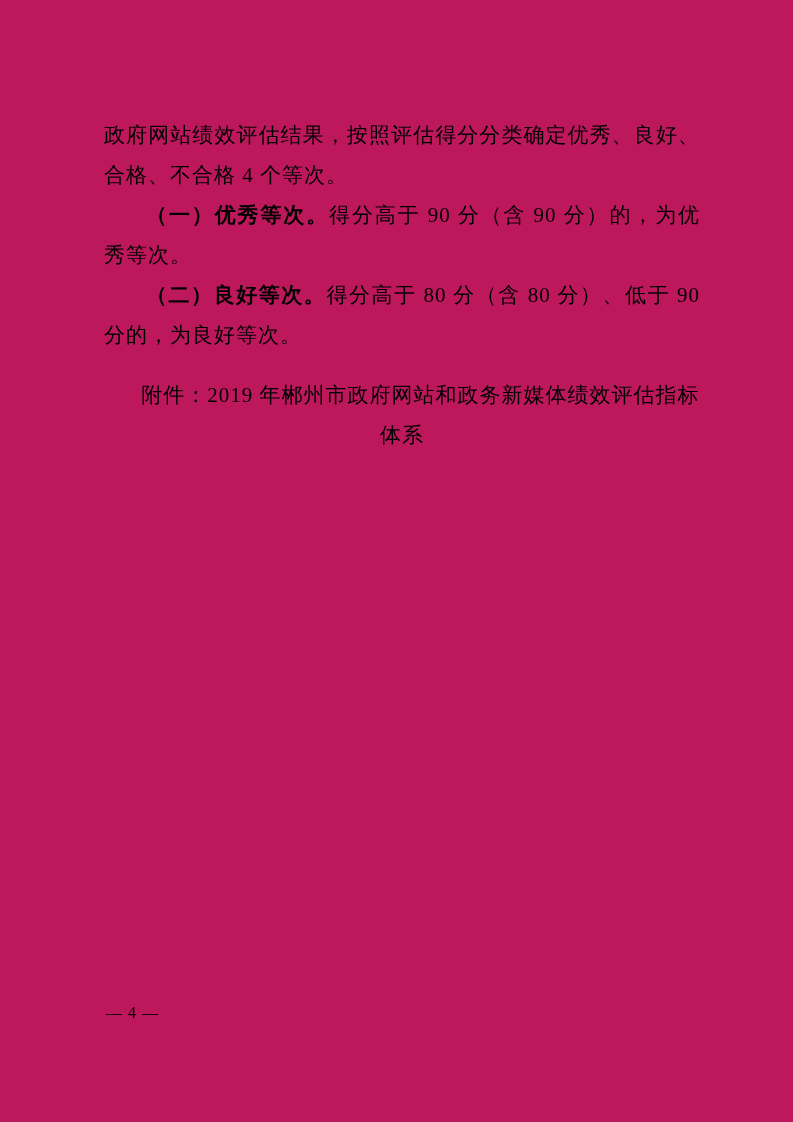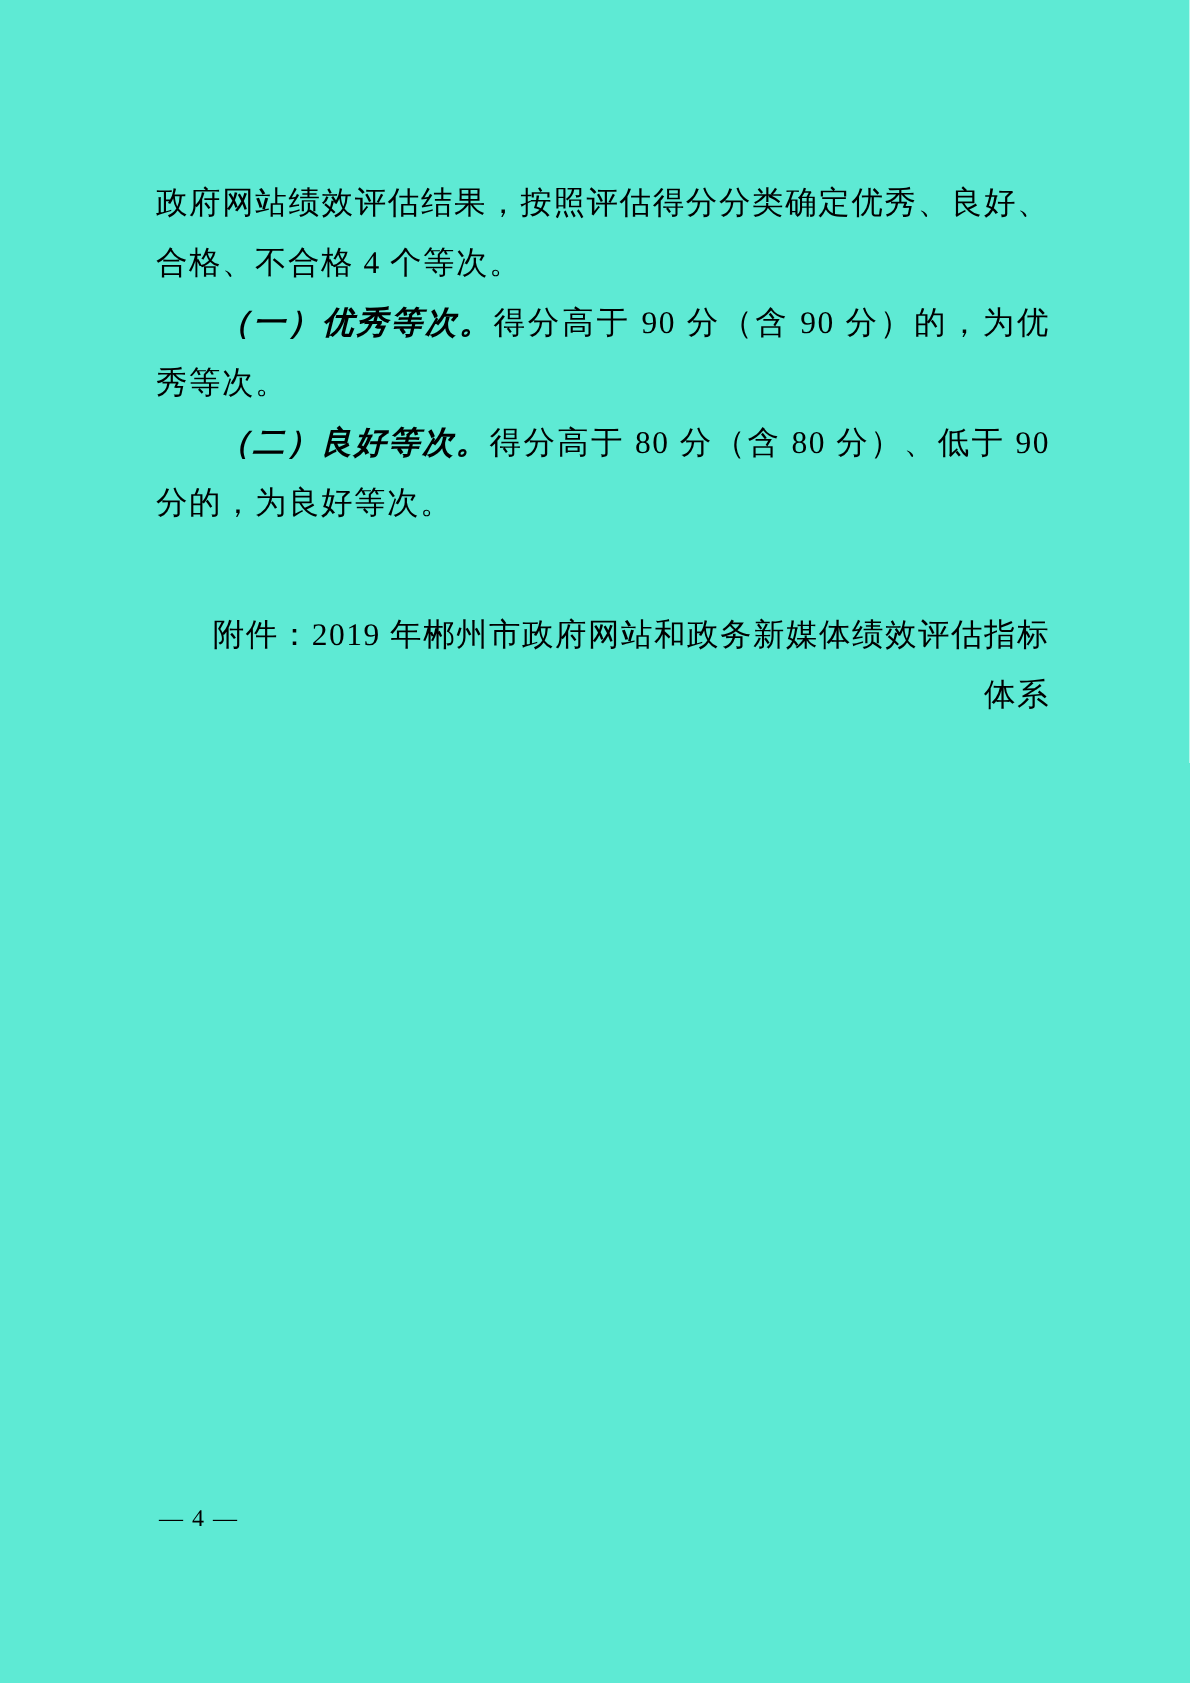--- a/index.html
+++ b/index.html
@@ -4,21 +4,21 @@
 <style>
   html, body {
     margin: 0;
     padding: 0;
     background: #ffffff;
   }
   .page {
     position: relative;
     width: 793px;
     height: 1122px;
-    background: #5eead4;
+    background: #be185d;
     overflow: hidden;
     font-family: "Liberation Serif", "DejaVu Serif", serif;
     color: #000000;
   }
   .content {
     position: absolute;
     top: 115px;
     left: 104px;
     width: 596px;
   }
@@ -27,26 +27,25 @@
     font-size: 21px;
     line-height: 40px;
     text-align: justify;
     letter-spacing: 1px;
   }
   .para.indent {
     text-indent: 2em;
   }
   .lead {
     font-weight: bold;
-    font-style: italic;
   }
   .attachment {
-    margin-top: 48px;
+    margin-top: 20px;
     text-indent: 1.75em;
-    text-align: right;
+    text-align: center;
   }
   .page-number {
     position: absolute;
     left: 106px;
     top: 1004px;
     font-size: 16px;
     letter-spacing: 1px;
     font-family: "Liberation Serif", "DejaVu Serif", serif;
     color: #000000;
   }

